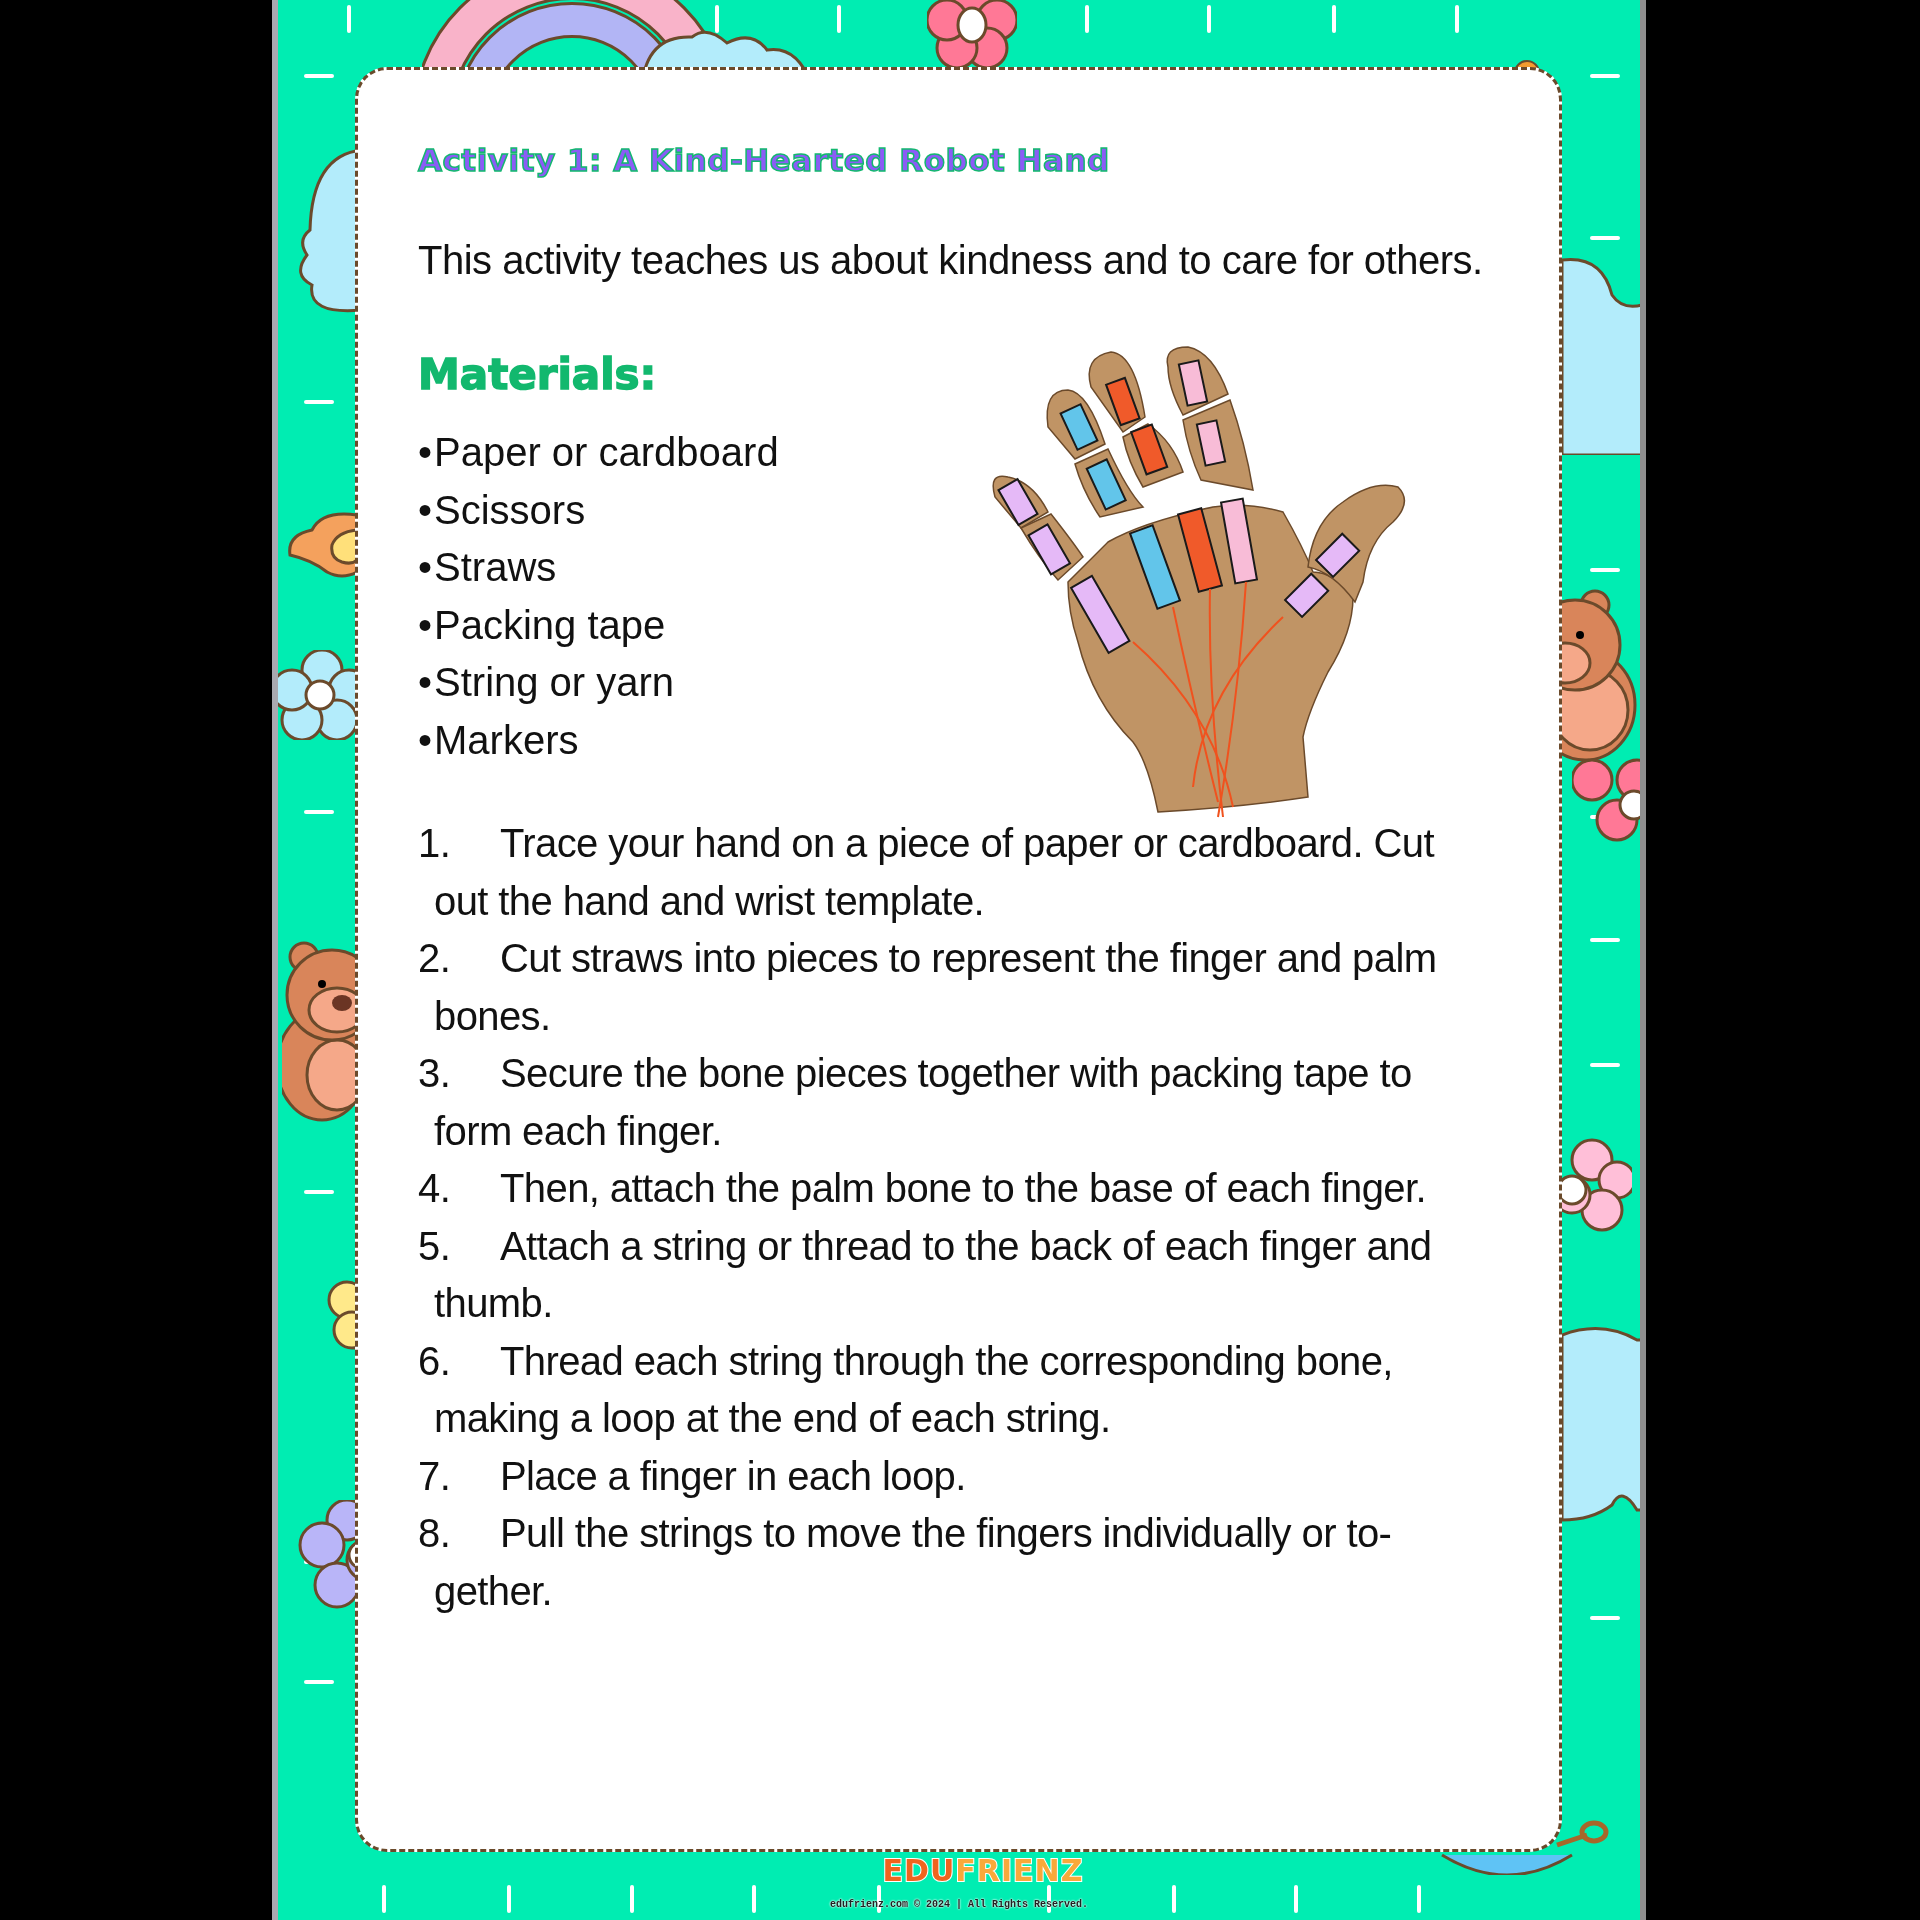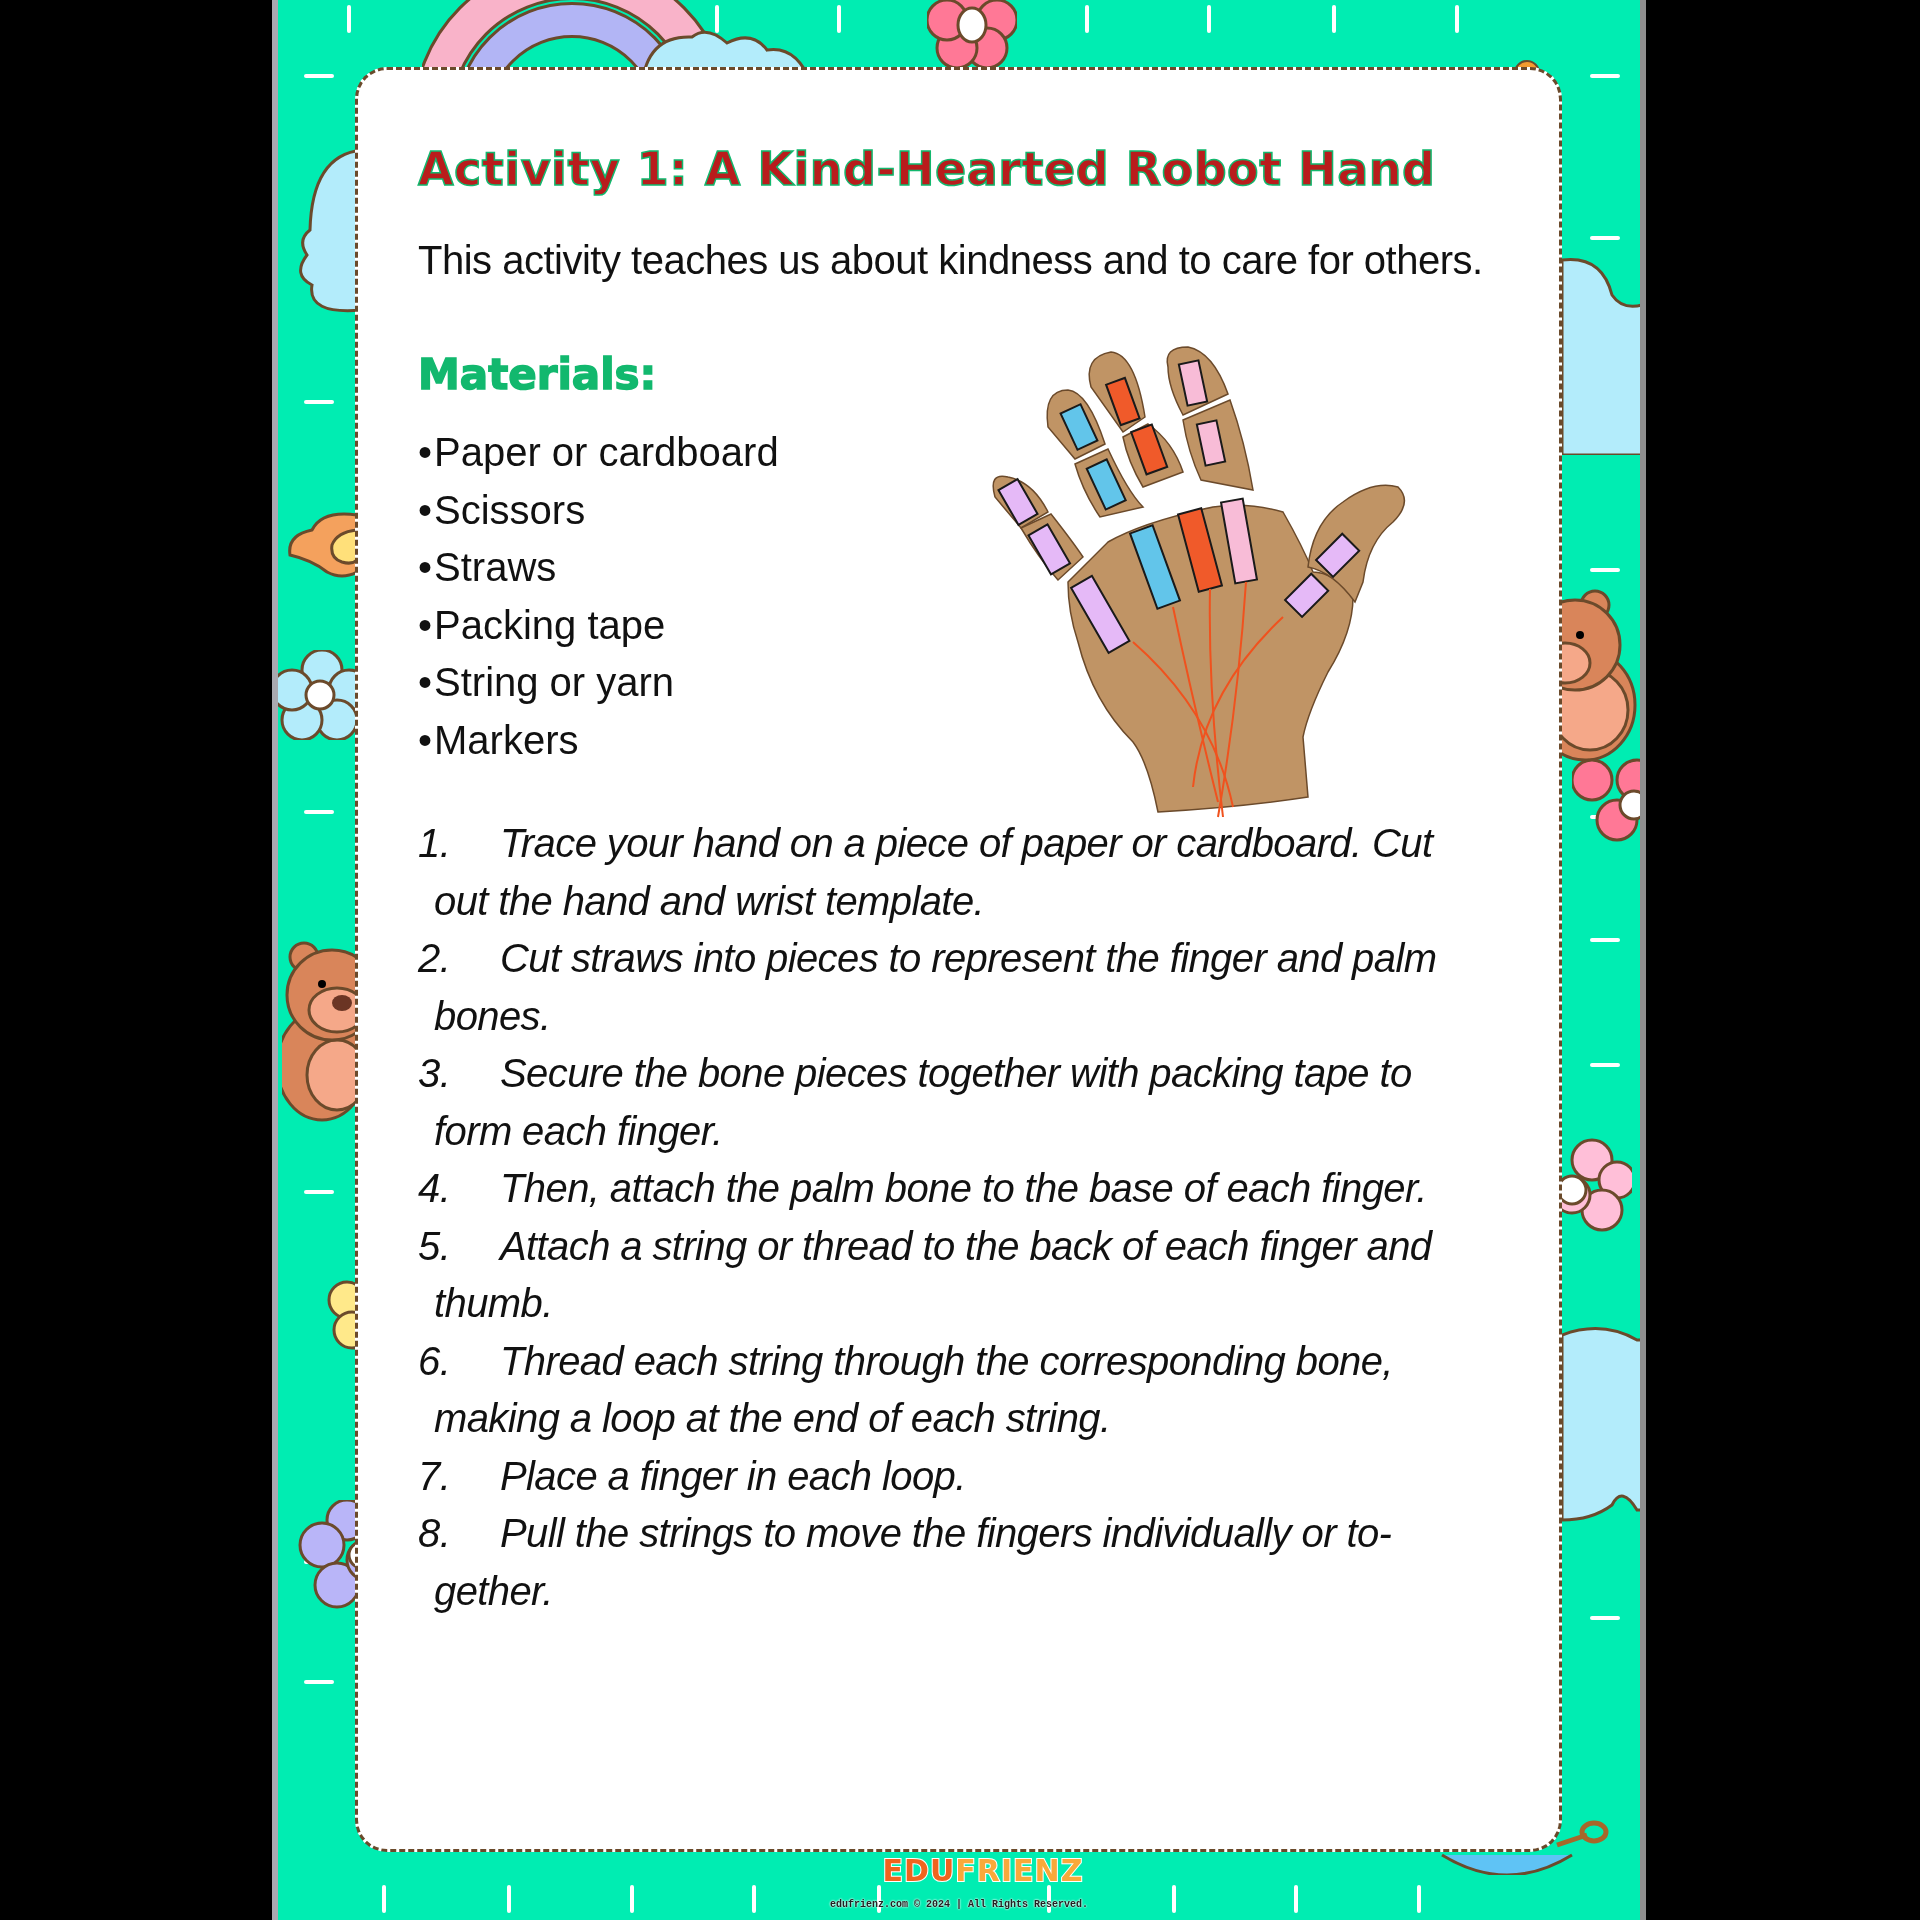--- a/index.html
+++ b/index.html
@@ -6,27 +6,27 @@
   body { width:1920px; height:1920px; background:#000; position:relative; overflow:hidden; font-family:"DejaVu Sans", sans-serif; }
   .page { position:absolute; left:272px; top:0; width:1374px; height:1920px; background:#00EDB2; overflow:hidden; }
   .edge-l { position:absolute; left:272px; top:0; width:6px; height:1920px; background:#a9a9b0; }
   .edge-r { position:absolute; left:1640px; top:0; width:6px; height:1920px; background:#8e8e8e; }
   .tick { position:absolute; background:#fff; border-radius:2px; }
   .tick.v { width:4px; height:28px; }
   .tick.h { width:30px; height:4px; }
   .deco { position:absolute; }
   .card { position:absolute; left:83px; top:67px; width:1207px; height:1785px; background:#fff; border-radius:32px; border:3px dashed #6b4a2b; box-sizing:border-box; }
   .card-inner { position:absolute; left:0; top:0; right:0; bottom:0; background:#fff; border-radius:30px; margin:2px; }
-  .title { position:absolute; left:60px; top:72px; font-family:"DejaVu Sans", sans-serif; font-weight:bold; font-size:46px; color:#b91c1c; letter-spacing:0.5px; -webkit-text-stroke:1.5px #12B86E; white-space:nowrap; }
+  .title { position:absolute; left:60px; top:72px; font-family:"DejaVu Sans", sans-serif; font-weight:bold; font-size:31px; color:#8b5cf6; letter-spacing:0.5px; -webkit-text-stroke:1.5px #12B86E; white-space:nowrap; }
   .intro { position:absolute; left:60px; top:168px; font-family:"Liberation Sans", sans-serif; font-size:40px; color:#111; white-space:nowrap; letter-spacing:-0.5px; }
   .mat-heading { position:absolute; left:60px; top:264px; font-weight:bold; font-size:42px; color:#12B86E;margin-top:16px; -webkit-text-stroke:1.5px #12B86E; }
   .mat-list { position:absolute; left:60px; top:354px; list-style:none; margin:0; padding:0; font-family:"Liberation Sans", sans-serif; font-size:40px; color:#111; line-height:57.5px; }
   .mat-list li::before { content:"\2022"; margin-right:2px; }
   .steps { position:absolute; left:60px; top:745px; width:1050px; margin:0; padding:0; list-style:none; font-family:"Liberation Sans", sans-serif; font-size:40px; color:#111; line-height:57.5px; letter-spacing:-0.6px; }
-  .steps li { position:relative; padding-left:16px;font-style:italic; }
+  .steps li { position:relative; padding-left:16px; }
   .steps .num { display:inline-block; width:82px; margin-left:-16px; }
   .hand { position:absolute; left:625px; top:262px; width:430px; height:490px; }
   .footer { position:absolute; left:0; width:1374px; top:1855px; text-align:center; }
   .logo { font-family:"DejaVu Sans", sans-serif; font-weight:bold; font-size:30px; letter-spacing:1px; line-height:32px; -webkit-text-stroke:2px #fff; paint-order:stroke fill;padding-left:48px; }
   .logo .edu { color:#f0641e; }
   .logo .frienz { color:#f8a93a; }
   .copy { font-family:Liberation Mono, monospace; font-size:10px; font-weight:bold; color:#222; margin-top:12px; text-shadow:0 0 2px #fff, 0 0 2px #fff; }
 </style>
 </head>
 <body>

